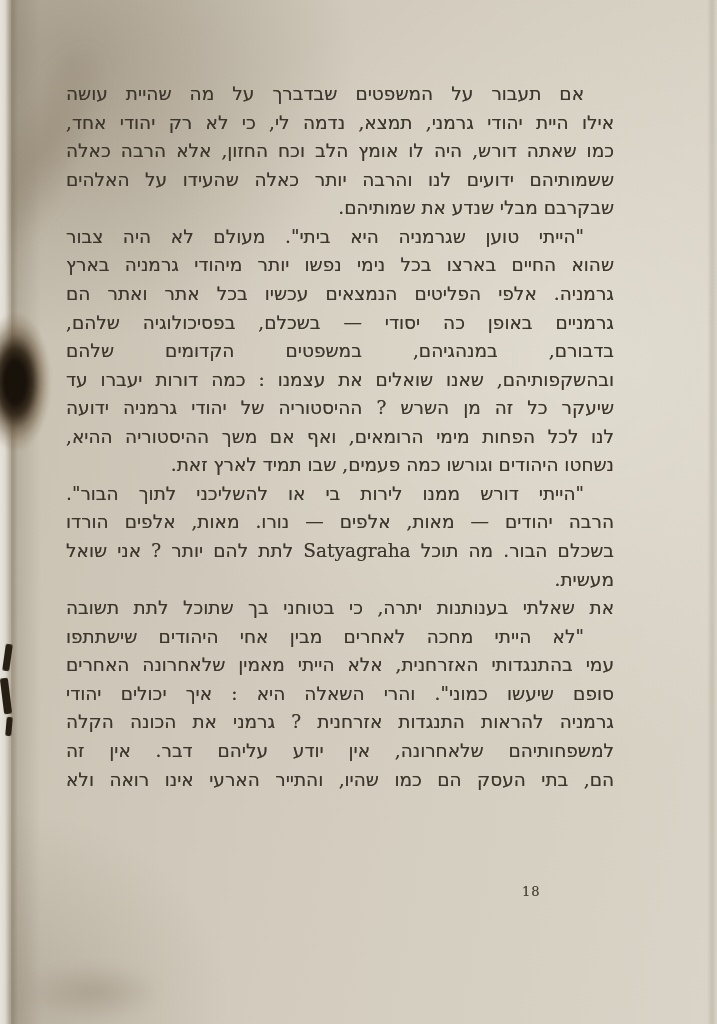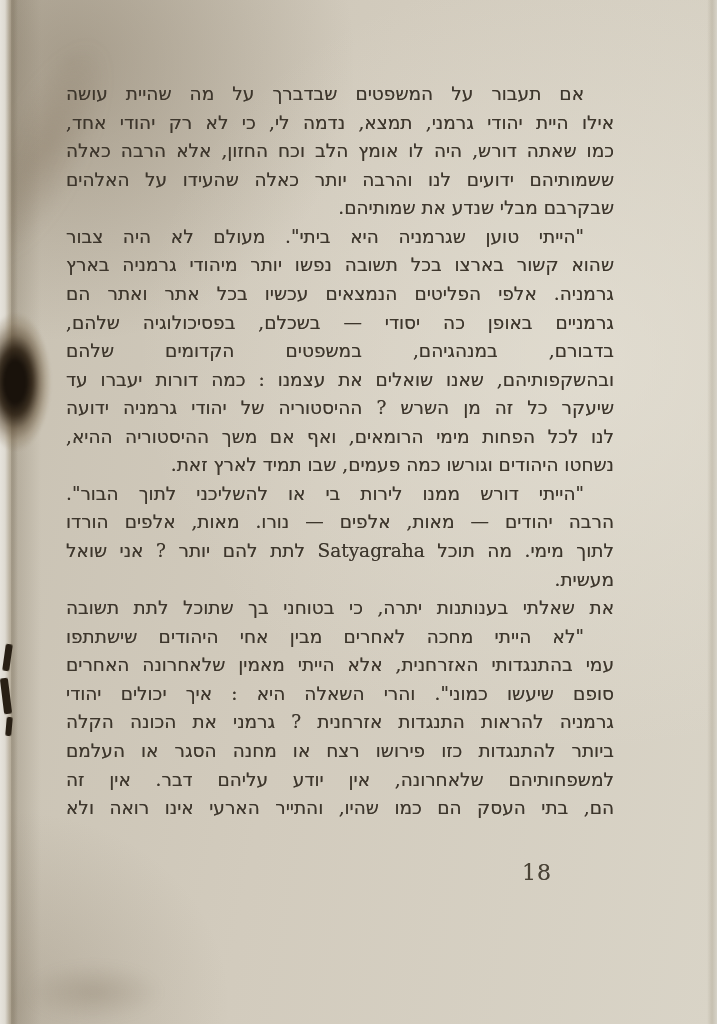--- a/index.html
+++ b/index.html
@@ -47,22 +47,22 @@
   
   .textblock{
     position:absolute;left:66px;top:80px;width:548px;
     direction:rtl;color:#3d362c;font-size:18.5px;line-height:28.56px;
     text-shadow:0 0 0.5px rgba(61,54,44,0.65);
   }
   .ln{text-align:justify;text-align-last:justify;}
   .ln.ind{padding-right:30px;}
   .ln.end{text-align:left;text-align-last:right;}
   .page-number{
-    position:absolute;left:522px;top:860px;width:40px;
-    color:#4a4336;font-size:22px;letter-spacing:1px;
+    position:absolute;left:522px;top:884px;width:40px;
+    color:#4a4336;font-size:13px;letter-spacing:1px;
     text-shadow:0 0 0.5px rgba(70,62,50,0.6);
   }
 </style>
 </head>
 <body>
 
 <div id="stage">
 
   <div class="smudge-topleft"></div>
   <div class="left-edge"></div>
@@ -79,44 +79,43 @@
     <div class="para">
       <div class="ln ind">אם תעבור על המשפטים שבדברך על מה שהיית עושה</div>
       <div class="ln">אילו היית יהודי גרמני, תמצא, נדמה לי, כי לא רק יהודי אחד,</div>
       <div class="ln">כמו שאתה דורש, היה לו אומץ הלב וכח החזון, אלא הרבה כאלה</div>
       <div class="ln">ששמותיהם ידועים לנו והרבה יותר כאלה שהעידו על האלהים</div>
       <div class="ln end">שבקרבם מבלי שנדע את שמותיהם.</div>
     </div>
 
     <div class="para">
       <div class="ln ind">"הייתי טוען שגרמניה היא ביתי". מעולם לא היה צבור</div>
-      <div class="ln">שהוא קשור בארצו בכל תשובה נפשו יותר מיהודי גרמניה בארץ</div>
+      <div class="ln">שהוא החיים בארצו בכל נימי נפשו יותר מיהודי גרמניה בארץ</div>
       <div class="ln">גרמניה. אלפי הפליטים הנמצאים עכשיו בכל אתר ואתר הם</div>
       <div class="ln">גרמניים באופן כה יסודי — בשכלם, בפסיכולוגיה שלהם,</div>
       <div class="ln">בדבורם, במנהגיהם, במשפטים הקדומים שלהם</div>
       <div class="ln">ובהשקפותיהם, שאנו שואלים את עצמנו : כמה דורות יעברו עד</div>
       <div class="ln">שיעקר כל זה מן השרש ? ההיסטוריה של יהודי גרמניה ידועה</div>
       <div class="ln">לנו לכל הפחות מימי הרומאים, ואף אם משך ההיסטוריה ההיא,</div>
       <div class="ln end">נשחטו היהודים וגורשו כמה פעמים, שבו תמיד לארץ זאת.</div>
     </div>
 
     <div class="para">
       <div class="ln ind">"הייתי דורש ממנו לירות בי או להשליכני לתוך הבור".</div>
       <div class="ln">הרבה יהודים — מאות, אלפים — נורו. מאות, אלפים הורדו</div>
-      <div class="ln">לתוך מימי. מה תוכל Satyagraha לתת להם יותר ? אני שואל</div>
+      <div class="ln">בשכלם הבור. מה תוכל Satyagraha לתת להם יותר ? אני שואל</div>
       <div class="ln end">מעשית.</div>
       <div class="ln">את שאלתי בענותנות יתרה, כי בטוחני בך שתוכל לתת תשובה</div>
     </div>
 
     <div class="para">
       <div class="ln ind">"לא הייתי מחכה לאחרים מבין אחי היהודים שישתתפו</div>
       <div class="ln">עמי בהתנגדותי האזרחנית, אלא הייתי מאמין שלאחרונה האחרים</div>
       <div class="ln">סופם שיעשו כמוני". והרי השאלה היא : איך יכולים יהודי</div>
       <div class="ln">גרמניה להראות התנגדות אזרחנית ? גרמני את הכונה הקלה</div>
-      <div class="ln">ביותר להתנגדות כזו פירושו רצח או מחנה הסגר או העלמם</div>
       <div class="ln">למשפחותיהם שלאחרונה, אין יודע עליהם דבר. אין זה</div>
       <div class="ln">הם, בתי העסק הם כמו שהיו, והתייר הארעי אינו רואה ולא</div>
     </div>
 
   </div>
 
   <div class="page-number">18</div>
 
 </div>
 

